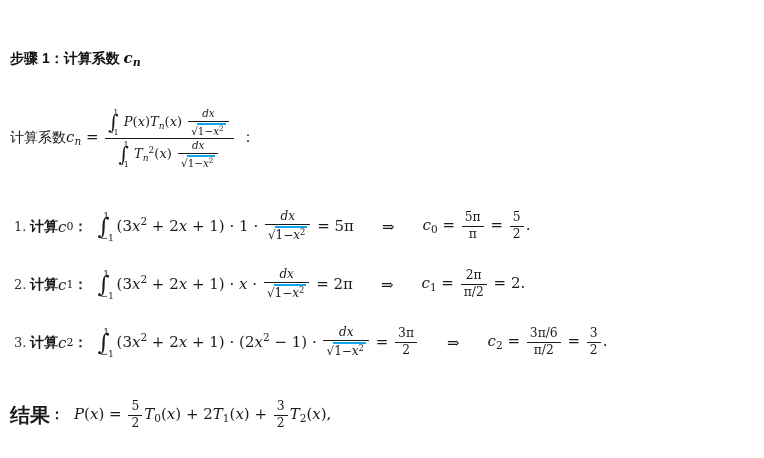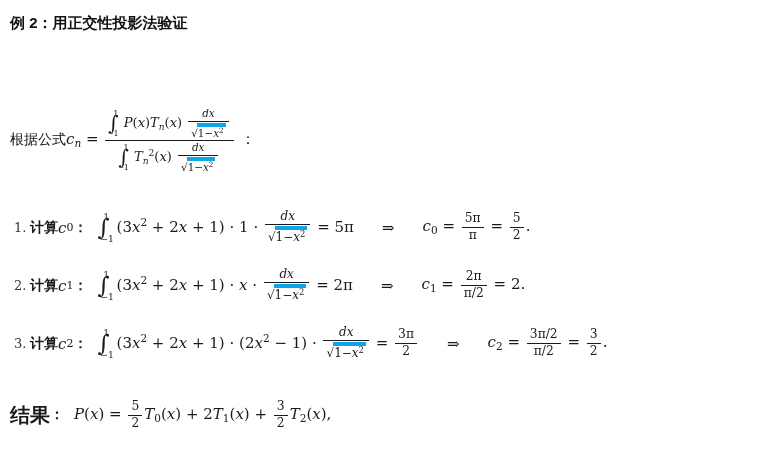--- a/index.html
+++ b/index.html
@@ -102,21 +102,21 @@
     display: inline-block;
     position: relative;
     font-family: "DejaVu Serif", serif;
     white-space: nowrap;
   }
   .sqrt > .radical {
     font-style: normal;
   }
   .sqrt > .rad-body {
     display: inline-block;
-    border-top: 4px solid #0ea5e9;
+    border-top: 2px solid #0ea5e9;
     padding: 0 2px 0 1px;
     margin-left: -1px;
   }
 
   
   .h-title {
     font-family: "Liberation Sans", sans-serif;
     font-weight: bold;
     font-size: 15px;
     color: #111;
@@ -160,25 +160,27 @@
   }
   .gap-arrow { display: inline-block; width: 28px; }
   .gap-small { display: inline-block; width: 10px; }
   .op { font-style: normal; font-family: "DejaVu Serif", serif; }
 </style>
 </head>
 <body>
 
 <div class="page">
 
-  <div class="row-title h-title">例 2：用正交性投影法验证</div>
-
+
+  <div class="row-step h-step">
+    <span>步骤 1：计算系数 </span><span class="mathvar" style="font-size:15px;">c</span><span class="sub" style="font-size:11px;">n</span>
+  </div>
 
   <div class="row-formula">
-    <span class="para">根据公式 </span>
+    <span class="para">计算系数 </span>
     <span class="mathline">
       <span class="mathvar">c</span><span class="sub">n</span>
       <span class="op">=</span>
       <span class="frac" style="font-size:13px;">
         <span class="num">
           <span class="intg"><span class="sign">∫</span><span class="lim-top">1</span><span class="lim-bot">-1</span></span><span style="display:inline-block;width:5px;"></span><span class="mathvar">P</span><span class="mathrm">(</span><span class="mathvar">x</span><span class="mathrm">)</span><span class="mathvar">T</span><span class="sub">n</span><span class="mathrm">(</span><span class="mathvar">x</span><span class="mathrm">)</span>
           <span class="frac" style="font-size:0.80em;"><span class="num"><span class="mathvar">dx</span></span><span class="den"><span class="sqrt"><span class="radical">√</span><span class="rad-body"><span class="mathrm">1</span><span class="op">−</span><span class="mathvar">x</span><span class="sup">2</span></span></span></span></span>
         </span>
         <span class="den">
           <span class="intg"><span class="sign">∫</span><span class="lim-top">1</span><span class="lim-bot">-1</span></span><span style="display:inline-block;width:5px;"></span><span class="mathvar">T</span><span class="sub">n</span><span class="sup">2</span><span class="mathrm">(</span><span class="mathvar">x</span><span class="mathrm">)</span>
@@ -254,21 +256,21 @@
       <span class="frac" style="font-size:0.82em;"><span class="num"><span class="mathrm">3π</span></span><span class="den"><span class="mathrm">2</span></span></span>
     </span>
     <span class="gap-arrow"></span>
     <span class="mathline">
       <span class="op">⇒</span>
     </span>
     <span class="gap-arrow"></span>
     <span class="mathline">
       <span class="mathvar">c</span><span class="subn">2</span>
       <span class="op">=</span>
-      <span class="frac" style="font-size:0.82em;"><span class="num"><span class="mathrm">3π/2</span></span><span class="den"><span class="mathrm">π/2</span></span></span>
+      <span class="frac" style="font-size:0.82em;"><span class="num"><span class="mathrm">3π/6</span></span><span class="den"><span class="mathrm">π/2</span></span></span>
       <span class="op">=</span>
       <span class="frac" style="font-size:0.82em;"><span class="num"><span class="mathrm">3</span></span><span class="den"><span class="mathrm">2</span></span></span><span class="op">.</span>
     </span>
   </div>
 
   <div class="row-result">
     <span class="bold-cn" style="font-size:20px;">结果</span>
       <span class="bold-cn" style="font-size:14px;">：</span>
     <span class="gap-small"></span>
     <span class="mathline">

